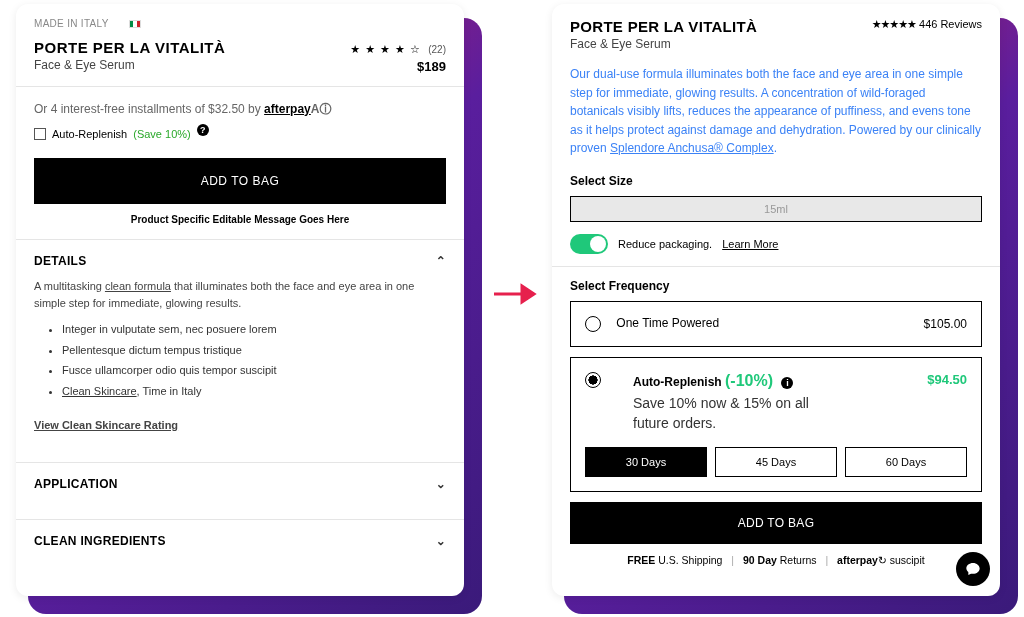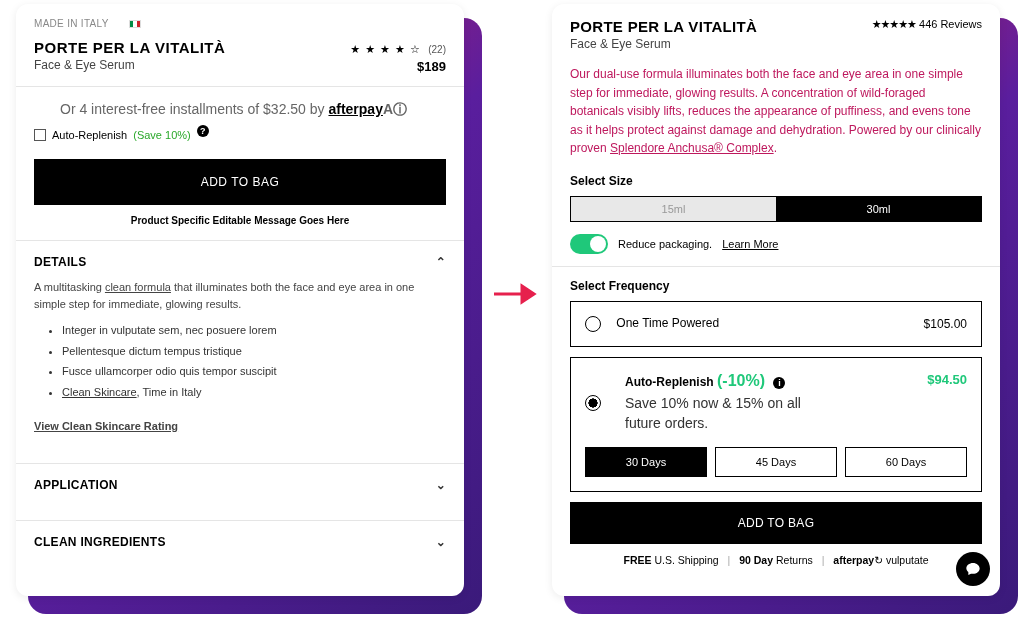--- a/index.html
+++ b/index.html
@@ -32,21 +32,21 @@
 
 .head-row { display:flex; justify-content: space-between; align-items: flex-start; margin-top: 10px; }
 .title { font-size: 15px; font-weight: 700; letter-spacing: 0.5px; }
 .subtitle { font-size: 12px; color: #444; margin-top: 2px; }
 .stars { font-size: 11px; letter-spacing: 1px; color:#000; }
 .review-count { font-size: 10px; color:#555; margin-left:3px;}
 .price { font-size: 13px; font-weight: 600; text-align: right; margin-top: 2px; }
 
 .hr { border:none; border-top:1px solid #e5e5e5; margin: 12px -18px 0 -18px; }
 
-.afterpay-line { font-size: 14px; color:#666; margin-top: 14px; margin-left: 26px; }
+.afterpay-line { font-size: 12px; color:#666; margin-top: 14px; }
 .afterpay-logo { font-weight: 700; color:#000; text-decoration: underline; }
 .afterpay-sym { font-weight:700; }
 
 .autorep-row { display:flex; align-items:center; gap:6px; margin-top: 10px; font-size: 11px; position: relative; }
 .checkbox { width:12px; height:12px; border:1px solid #555; display:inline-block; }
 .save-green { color:#2aa82a; }
 .info-dot { width:12px; height:12px; border-radius:50%; background:#000; color:#fff; font-size:9px; display:inline-flex; align-items:center; justify-content:center; font-weight:700; position:relative; top:-4px; }
 
 .add-btn { width:100%; background:#000; color:#fff; text-align:center; padding:16px 0; font-size:12px; letter-spacing:0.5px; margin-top:18px; cursor:pointer; }
 .psm { font-size:10px; text-align:center; font-weight:600; margin-top:10px; }
@@ -60,42 +60,42 @@
 .bullets li { margin-bottom: 4px; }
 .viewlink { font-size:11px; font-weight:700; text-decoration: underline; display:inline-block; margin-top:14px; }
 
 
 .r-head { display:flex; justify-content:space-between; align-items:flex-start; }
 .r-title { font-size:15px; font-weight:700; letter-spacing:0.3px; }
 .r-sub { font-size:12px; color:#444; margin-top:2px; }
 .r-reviews { font-size:11px; }
 .r-stars { letter-spacing:-1px; }
 
-.desc { font-size:12px; color:#be185d; line-height:1.55; margin-top:14px; }
+.desc { font-size:12px; color:#3b82f6; line-height:1.55; margin-top:14px; }
 .desc .under { text-decoration: underline; }
 
 .section-label { font-size:12px; font-weight:700; margin-top:16px; }
 
 .size-row { display:flex; margin-top:8px; border:1px solid #000; }
 .size-opt { flex:1; text-align:center; font-size:11px; padding:6px 0; }
 .size-disabled { background:#e8e8e8; color:#999; }
 .size-active { background:#000; color:#fff; }
 
 .toggle-row { display:flex; align-items:center; gap:10px; margin-top:12px; font-size:11px; }
 .toggle { width:38px; height:20px; border-radius:10px; background:#1fc87a; position:relative; }
 .toggle-knob { width:16px; height:16px; background:#fff; border-radius:50%; position:absolute; right:2px; top:2px; }
 .learn { text-decoration: underline; cursor:pointer; }
 
 .freq-box { border:1px solid #000; margin-top:8px; padding:14px 14px; display:flex; justify-content:space-between; align-items:center; font-size:12px; }
 .radio { width:16px; height:16px; border:1.5px solid #000; border-radius:50%; display:inline-block; margin-right:12px; vertical-align:middle; }
 .radio.filled { background: radial-gradient(circle, #000 45%, #fff 48%); }
 
 .autorep-box { border:1px solid #000; margin-top:10px; padding:14px 14px; }
 .ar-head { display:flex; align-items:flex-start; justify-content:space-between; }
-.ar-left { display:flex; gap:12px;align-items:center; }
+.ar-left { display:flex; gap:20px; }
 .ar-title { font-size:12px; font-weight:600; }
 .ar-disc { color:#1fc87a; font-weight:700; }
 .ar-sub { font-size:14px; color:#333; margin-top:4px; max-width:200px; line-height:1.4; }
 .ar-price { color:#1fc87a; font-size:13px; font-weight:700; }
 
 .period-row { display:flex; gap:8px; margin-top:14px; }
 .period { flex:1; text-align:center; font-size:11px; padding:8px 0; border:1px solid #000; cursor:pointer; }
 .period.active { background:#000; color:#fff; }
 
 .r-add { width:100%; background:#000; color:#fff; text-align:center; padding:14px 0; font-size:12px; letter-spacing:0.3px; margin-top:10px; cursor:pointer; }
@@ -206,21 +206,20 @@
       </div>
     </div>
 
     <div class="desc">
       <span>Our dual-use formula illuminates both the face and eye area in one simple step for immediate, glowing results. A concentration of wild-foraged botanicals visibly lifts, reduces the appearance of puffiness, and evens tone as it helps protect against damage and dehydration. Powered by our clinically proven </span><span class="under">Splendore Anchusa® Complex</span><span>.</span>
     </div>
 
     <div class="section-label">Select Size</div>
     <div class="size-row">
       <div class="size-opt size-disabled">15ml</div>
-      <div class="size-opt size-active">30ml</div>
     </div>
 
     <div class="toggle-row">
       <div class="toggle">
           <div class="toggle-knob"></div>
         </div>
       <span>Reduce packaging. </span>
       <span class="learn">Learn More</span>
     </div>
 
@@ -258,21 +257,21 @@
       </div>
     </div>
 
     <div class="r-add">ADD TO BAG</div>
 
     <div class="footer-line">
       <b>FREE</b><span> U.S. Shipping</span>
       <span class="sep">|</span>
       <b>90 Day</b><span> Returns</span>
       <span class="sep">|</span>
-      <b>afterpay</b><span>↻</span><span> vulputate</span>
+      <b>afterpay</b><span>↻</span><span> suscipit</span>
     </div>
 
     <div class="chat-bubble">
       <svg width="16" height="16" viewBox="0 0 24 24">
           <path d="M12 3C6.5 3 2 6.6 2 11c0 2.2 1.1 4.2 3 5.6V21l4-2c1 .2 2 .3 3 .3 5.5 0 10-3.6 10-8S17.5 3 12 3z"></path>
         </svg>
     </div>
   </div>
 
 </div>

